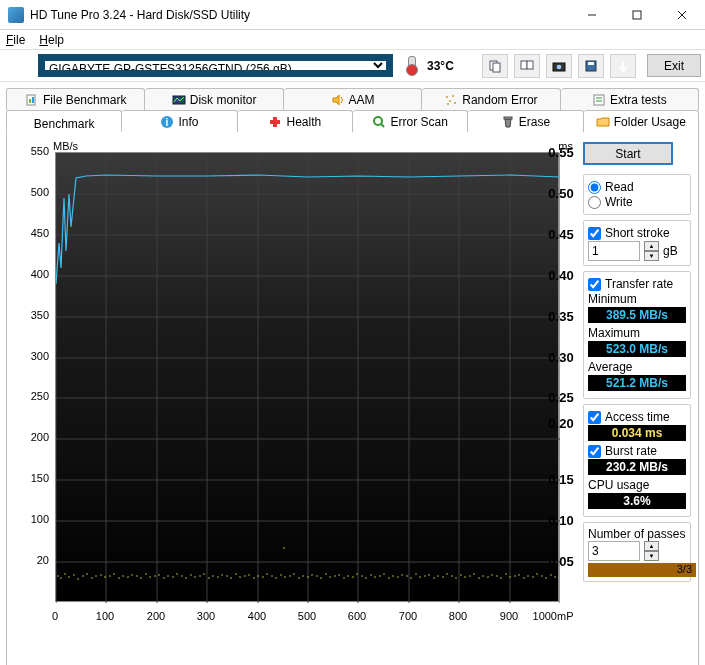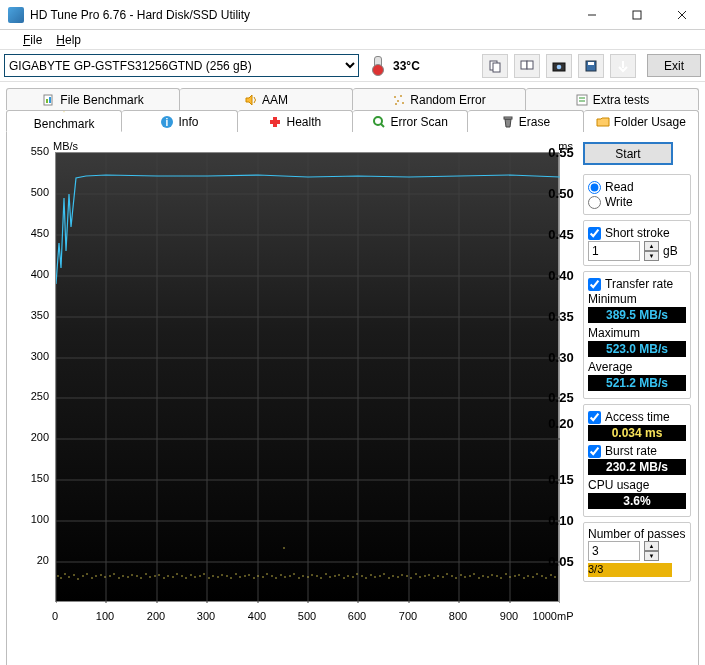--- a/index.html
+++ b/index.html
@@ -6,26 +6,26 @@
 body { background: #fff; width: 705px; height: 665px; overflow: hidden; font-size: 12px; }
 
 .titlebar { height: 30px; background: #fff; display: flex; align-items: center; border-bottom: 1px solid #d0d0d0; }
 .titlebar .icon { width: 16px; height: 16px; margin: 0 6px 0 8px; background: linear-gradient(135deg,#4aa3df,#2c6fa8); border-radius: 2px; }
 .titlebar .title { flex: 1; font-size: 12px; color: #000; }
 .winbtns { display: flex; }
 .winbtn { width: 45px; height: 29px; display: flex; align-items: center; justify-content: center; font-size: 10px; color: #333; }
 .winbtn.close { width: 46px; }
 .winbtn svg { width: 10px; height: 10px; }
 
-.menubar { height: 20px; padding: 0 17px; display: flex; align-items: center; gap: 2px; border-bottom: 1px solid #e0e0e0; }
+.menubar { height: 20px; padding: 0 0; display: flex; align-items: center; gap: 2px; border-bottom: 1px solid #e0e0e0; }
 .menubar span { padding: 2px 6px; }
 .menubar u { text-decoration: underline; }
 
 .toolbar { height: 32px; display: flex; align-items: center; padding: 2px 4px; gap: 4px; border-bottom: 1px solid #e0e0e0; }
-.toolbar select { width: 355px; height: 23px; font-size: 12px; background: #fff; border: 1px solid #0c4a6e; }
+.toolbar select { width: 355px; height: 23px; font-size: 12px; background: #fff; border: 7px solid #0c4a6e; margin-left: 34px; }
 .thermo { width: 18px; height: 20px; margin-left: 6px; display: inline-block; position: relative; }
 .thermo::before { content: ""; position: absolute; left: 5px; top: 0; width: 6px; height: 14px; background: #e0e0e0; border: 1px solid #888; border-radius: 3px 3px 0 0; }
 .thermo::after { content: ""; position: absolute; left: 3px; bottom: 0; width: 10px; height: 10px; background: #d33; border: 1px solid #888; border-radius: 50%; }
 .temp { font-weight: bold; margin-left: 2px; }
 .spacer { flex: 1; }
 .tbicon { width: 26px; height: 24px; border: 1px solid transparent; display: flex; align-items: center; justify-content: center; margin: 0 1px; }
 .tbicon.border { background: #f0f0f0; border: 1px solid #d0d0d0; }
 .pink { background: #e878d8; }
 .exitbtn { width: 54px; height: 23px; margin-left: 6px; background: #e1e1e1; border: 1px solid #adadad; font-size: 12px; }
 
@@ -61,30 +61,30 @@
 .chk, .rad { display: flex; align-items: center; gap: 4px; font-size: 12px; margin: 1px 0; }
 .chk input, .rad input { margin: 0; }
 .lbl { font-size: 12px; }
 .valbox { background: #000; color: #fff; font-weight: bold; text-align: center; padding: 1px 0; font-size: 12px; margin: 1px 0 3px 0; }
 .valbox.blue { color: #38c3f2; }
 .valbox.yel { color: #f7e25a; }
 .spin { display: flex; align-items: center; gap: 4px; }
 .spin input { width: 52px; height: 20px; border: 1px solid #adadad; padding: 0 3px; font-size: 12px; }
 .spinbtns { display: flex; flex-direction: column; width: 15px; }
 .spinbtns button { height: 10px; font-size: 6px; line-height: 6px; border: 1px solid #888; background: #eee; padding: 0; }
-.progressbar { width: 84px; height: 14px; background: #eab308; margin-top: 2px; text-align: left; padding-right: 4px; font-size: 11px; color: #000; }
+.progressbar { width: 108px; height: 14px; background: #a16207; margin-top: 2px; text-align: right; padding-right: 4px; font-size: 11px; color: #000; }
 
 svg.ico { width: 14px; height: 14px; }
 </style>
 </head>
 <body>
 
 <div class="titlebar">
   <span class="icon"></span>
-  <span class="title">HD Tune Pro 6.76 - Hard Disk/SSD Utility</span>
+  <span class="title">HD Tune Pro 3.24 - Hard Disk/SSD Utility</span>
   <div class="winbtns">
     <div class="winbtn">
         <svg viewBox="0 0 10 10">
           <line x1="1" y1="5" x2="9" y2="5" stroke="#222" stroke-width="1"></line>
         </svg>
       </div>
     <div class="winbtn">
         <svg viewBox="0 0 10 10">
           <rect x="1" y="1" width="8" height="8" fill="none" stroke="#222" stroke-width="1"></rect>
         </svg>
@@ -146,20 +146,27 @@
 <div class="content">
 
 <div class="tabs-row top">
   <div class="tab">
         <svg class="ico tabicon" viewBox="0 0 14 14">
           <rect x="2" y="2" width="8" height="10" fill="#fff" stroke="#888"></rect>
           <rect x="4" y="6" width="2" height="4" fill="#7b3"></rect>
           <rect x="7" y="4" width="2" height="6" fill="#39d"></rect>
         </svg>
         <span>File Benchmark</span>
+      </div>
+  <div class="tab">
+        <svg class="ico tabicon" viewBox="0 0 14 14">
+          <rect x="1" y="3" width="12" height="8" fill="#246" stroke="#123"></rect>
+          <polyline points="2,9 5,5 8,8 12,4" fill="none" stroke="#6f6"></polyline>
+        </svg>
+        <span>Disk monitor</span>
       </div>
   <div class="tab">
         <svg class="ico tabicon" viewBox="0 0 14 14">
           <path d="M2 5 L5 5 L8 2 L8 12 L5 9 L2 9 Z" fill="#fb3" stroke="#c80"></path>
           <path d="M10 4 Q13 7 10 10" fill="none" stroke="#c80"></path>
         </svg>
         <span>AAM</span>
       </div>
   <div class="tab">
         <svg class="ico tabicon" viewBox="0 0 14 14">

